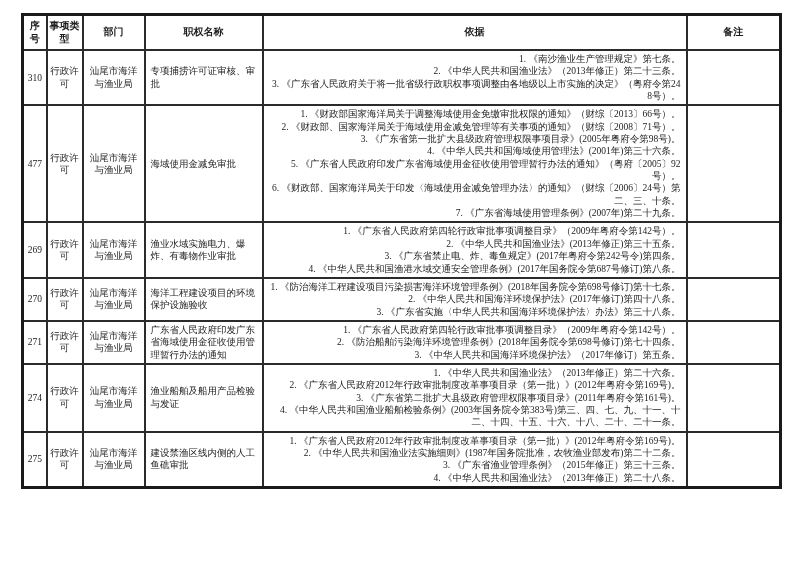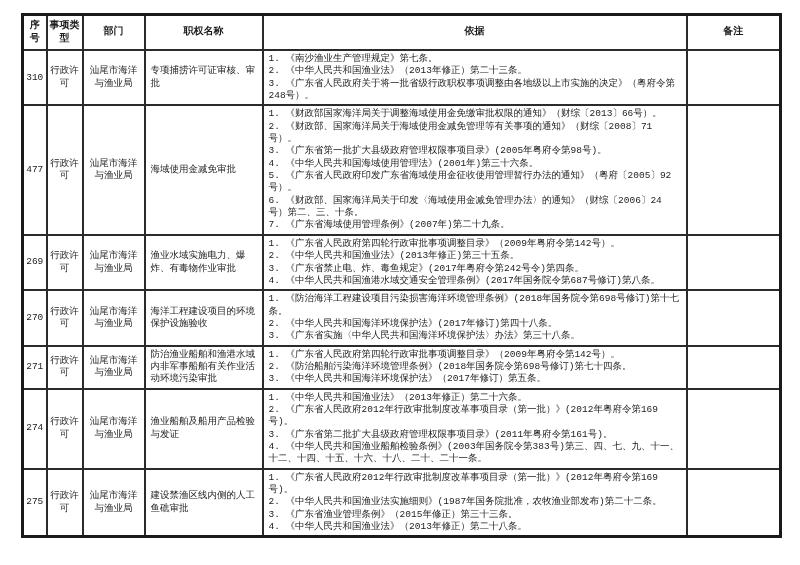--- a/index.html
+++ b/index.html
@@ -3,21 +3,21 @@
 <meta charset="utf-8">
 <style>
   * { box-sizing: border-box; }
   html, body { margin: 0; padding: 0; background: #ffffff; }
   .page {
     position: relative;
     width: 800px;
     height: 565px;
     background: #ffffff;
     overflow: hidden;
-    font-family: Liberation Mono, monospace;
+    font-family: Liberation Serif, serif;
     color: #1c1c1c;
   }
   table.gov-table {
     position: absolute;
     top: 13px;
     left: 21px;
     width: 758px;
     border-collapse: collapse;
     table-layout: fixed;
     border: 3px solid #1a1a1a;
@@ -38,21 +38,21 @@
     line-height: 1.25;
   }
   .col-seq    { width: 24px; }
   .col-type   { width: 36px; }
   .col-dept   { width: 62px; }
   .col-name   { width: 118px; }
   .col-basis  { width: 424px; }
   .col-remark { width: 94px; }
   td.cell-seq, td.cell-type, td.cell-dept { text-align: center; padding-left: 2px; padding-right: 2px; }
   td.cell-name  { text-align: left; }
-  td.cell-basis { text-align: left; }
+  td.cell-basis { text-align: right; }
   .basis-line { margin: 0; }
   .page-footer {
     position: absolute;
     top: 534px;
     left: 0;
     width: 100%;
     text-align: center;
     font-size: 10.5px;
     letter-spacing: 1px;
     color: #222222;
@@ -133,21 +133,21 @@
             <div class="basis-line">1. 《防治海洋工程建设项目污染损害海洋环境管理条例》(2018年国务院令第698号修订)第十七条。</div>
             <div class="basis-line">2. 《中华人民共和国海洋环境保护法》(2017年修订)第四十八条。</div>
             <div class="basis-line">3. 《广东省实施〈中华人民共和国海洋环境保护法〉办法》第三十八条。</div>
           </td>
           <td class="cell-remark"></td>
         </tr>
         <tr>
           <td class="cell-seq">271</td>
           <td class="cell-type">行政许可</td>
           <td class="cell-dept">汕尾市海洋与渔业局</td>
-          <td class="cell-name">防治渔业船舶和渔港水域内非军事船舶有关作业活动环境污染审批</td>
+          <td class="cell-name">广东省人民政府印发广东省海域使用金征收使用管理暂行办法的通知</td>
           <td class="cell-basis">
             <div class="basis-line">1. 《广东省人民政府第四轮行政审批事项调整目录》（2009年粤府令第142号）。</div>
             <div class="basis-line">2. 《防治船舶污染海洋环境管理条例》(2018年国务院令第698号修订)第七十四条。</div>
             <div class="basis-line">3. 《中华人民共和国海洋环境保护法》（2017年修订）第五条。</div>
           </td>
           <td class="cell-remark"></td>
         </tr>
         <tr>
           <td class="cell-seq">274</td>
           <td class="cell-type">行政许可</td>

